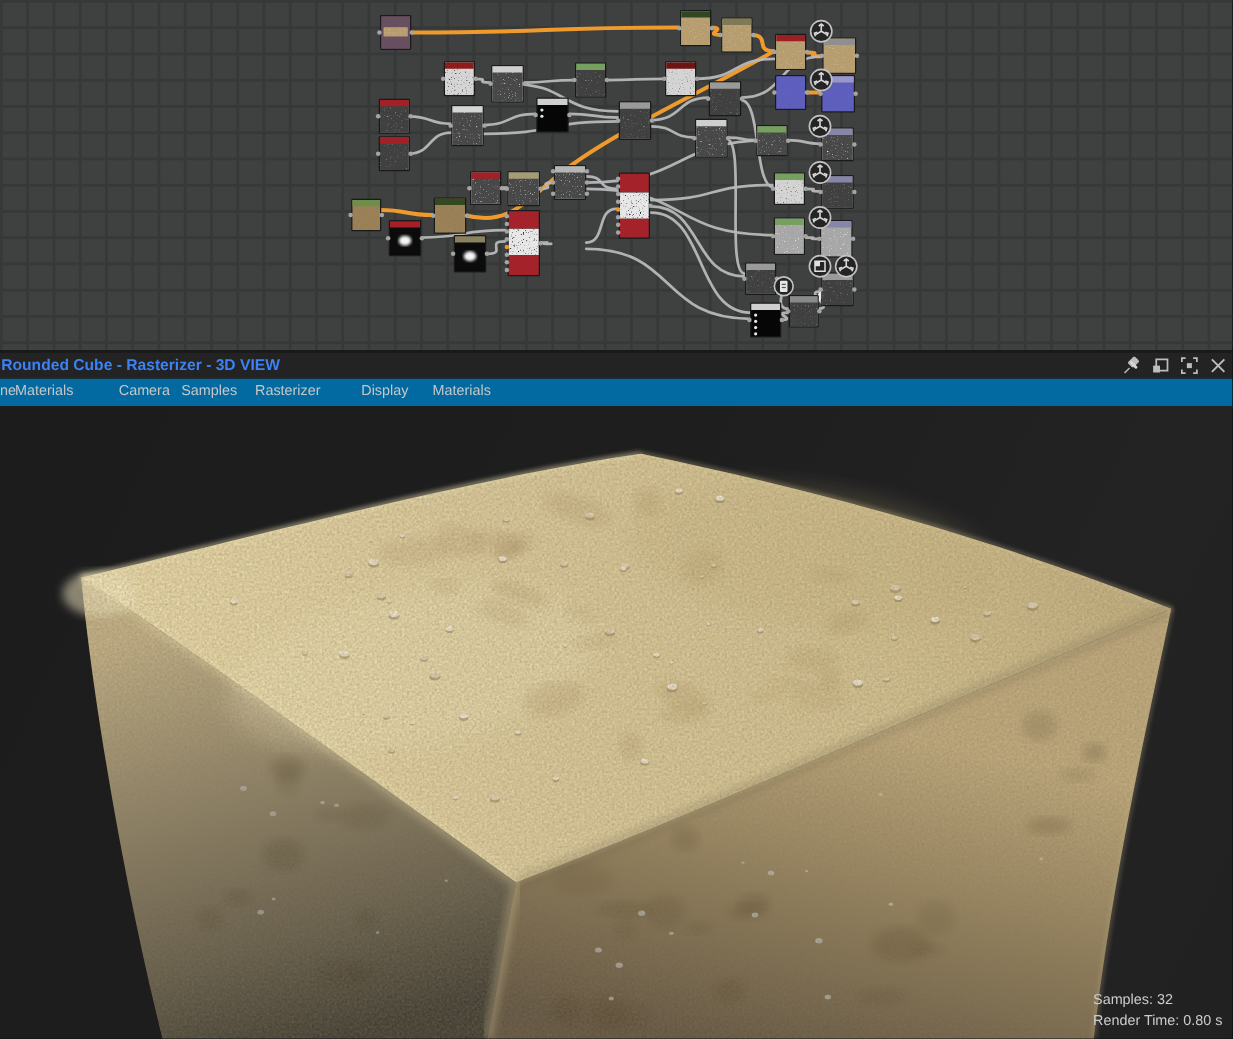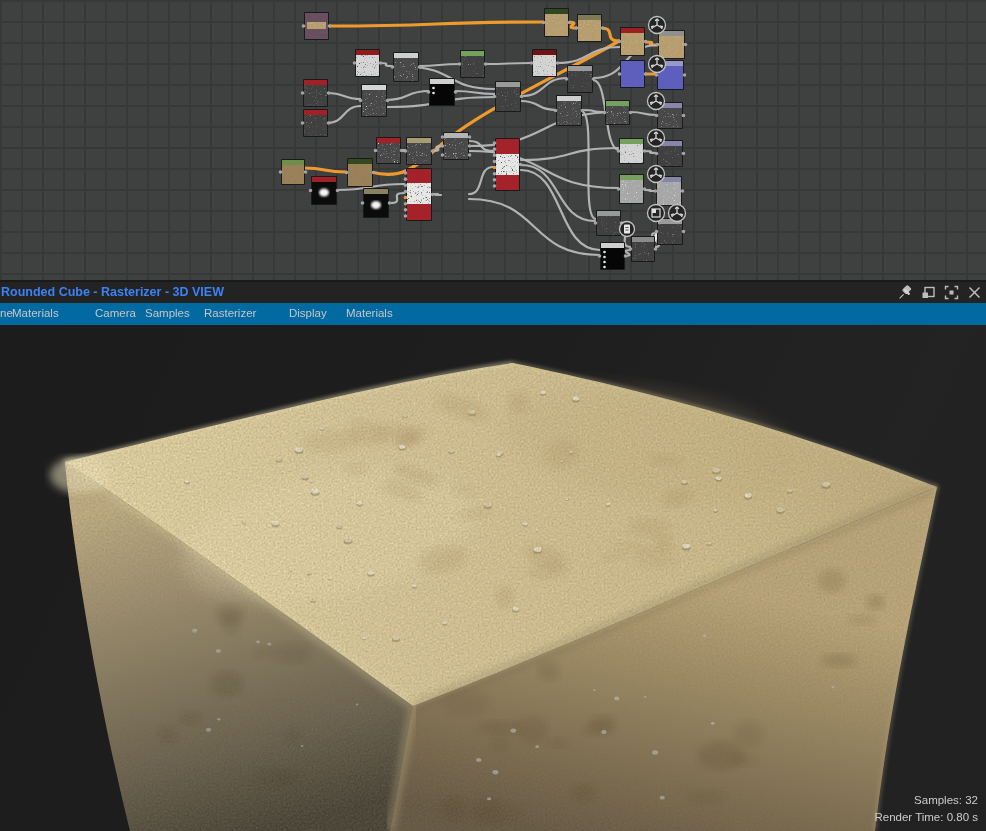--- a/index.html
+++ b/index.html
@@ -18,21 +18,21 @@
   #titlebar .title{position:absolute;left:1px;top:3px;color:#3b82f6;font-size:12.5px;font-weight:bold;white-space:nowrap;}
   .tb-icons{position:absolute;right:4px;top:2px;display:flex;gap:8px;align-items:center;height:17px;}
   .tb-icons svg{display:block;}
   
   #menubar{position:absolute;left:0;top:303px;width:986px;height:22px;background:#0369a1;border-bottom:1px solid #151515;}
   .menu-item{position:absolute;top:4px;color:#c6c6c6;font-size:11.5px;cursor:default;}
   
   #viewport{position:absolute;left:0;top:325px;width:986px;height:506px;
     background:linear-gradient(115deg,#1c1c1d 0%,#1e1e1f 45%,#232324 78%,#212122 100%);}
   #cube-svg{position:absolute;left:0;top:0;}
-  #stats{position:absolute;right:8px;bottom:5px;text-align:right;color:#cccccc;font-size:11.5px;line-height:17px;margin-left:20px;}
+  #stats{position:absolute;right:8px;bottom:5px;color:#cccccc;font-size:11.5px;line-height:17px;margin-left:20px;}
 </style>
 </head>
 <body>
 
 <div id="app">
 
   <div id="graph-panel">
     <svg id="graph-svg" width="986" height="280">
       <defs>
         <filter id="fDark" x="-10%" y="-10%" width="120%" height="120%">

